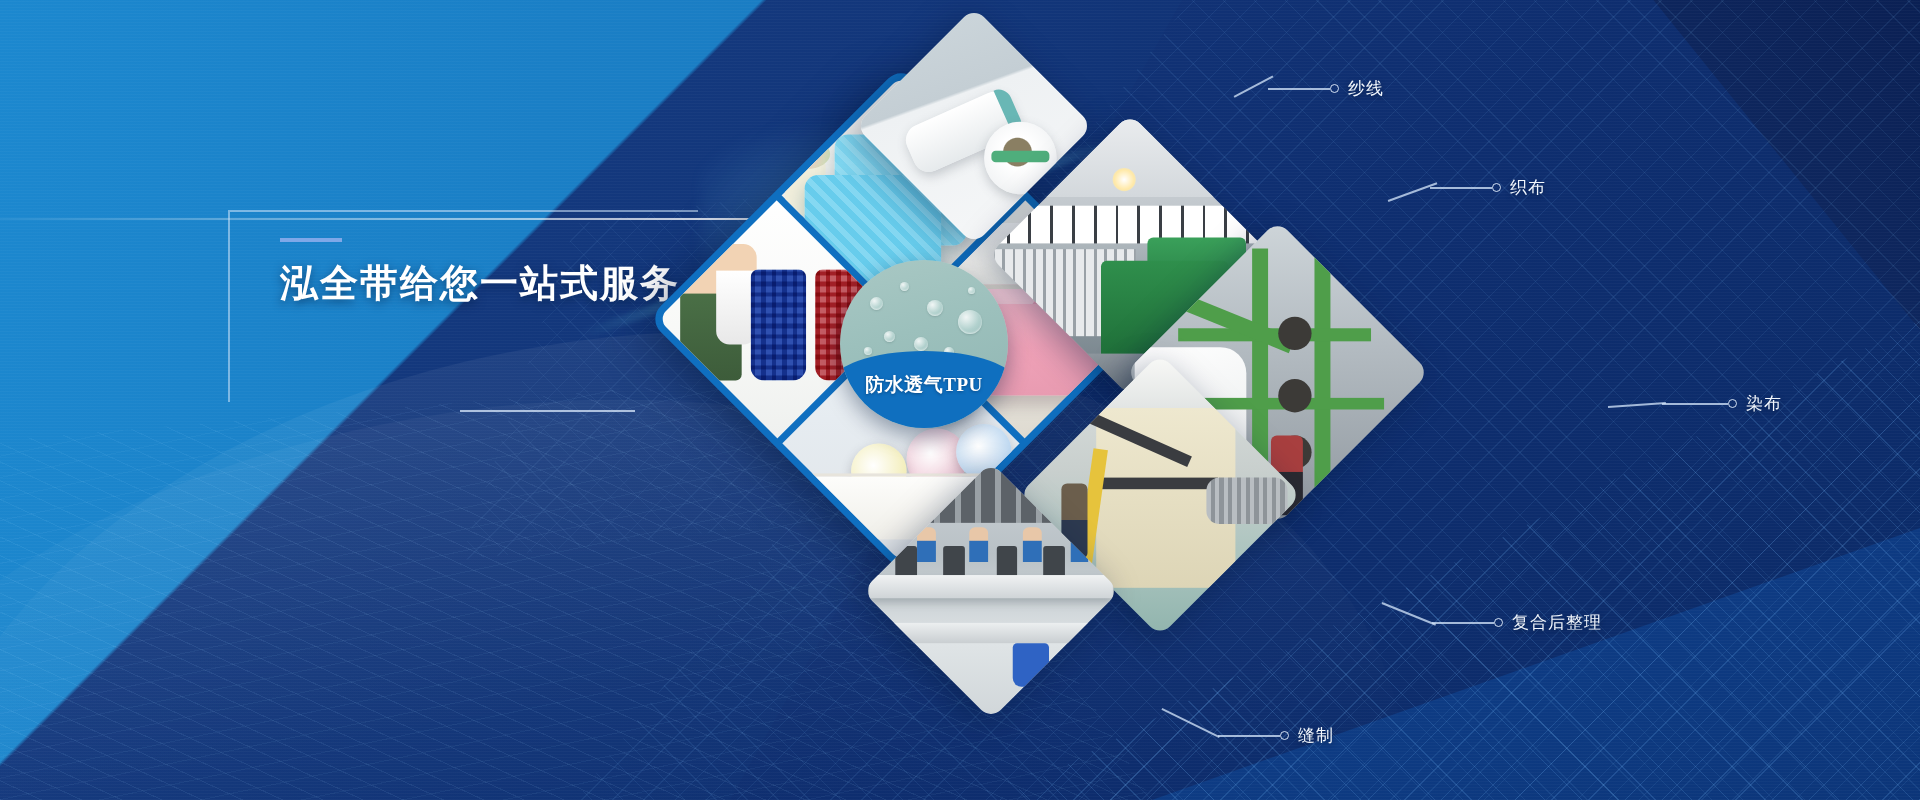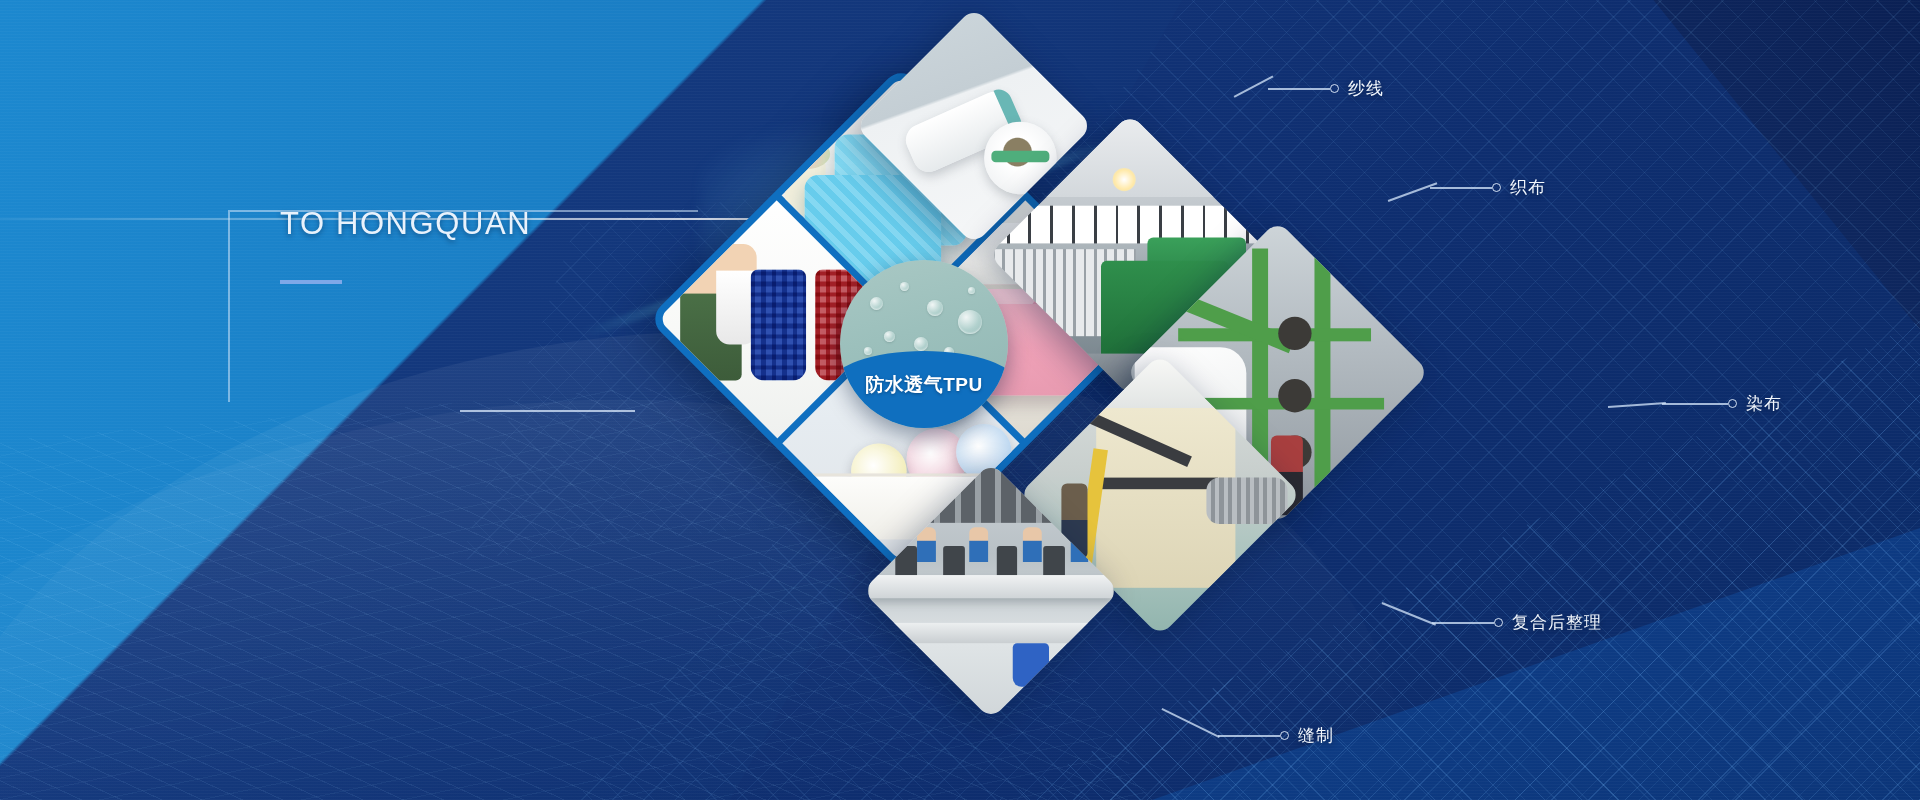--- a/index.html
+++ b/index.html
@@ -96,21 +96,21 @@
     text-shadow:0 2px 5px rgba(4,28,66,.45);}
   .rule{position:relative;margin:38px 0 0 52px;width:62px;height:4px;background:#7fa8e8;}
   .cn-line1{position:relative;margin:36px 0 0 52px;font-size:30px;letter-spacing:12px;
     color:#f0f6fd;font-weight:400;text-shadow:0 2px 6px rgba(4,28,66,.5);}
   .cn-line2{position:relative;margin:16px 0 0 52px;font-size:38px;letter-spacing:2px;
     color:#ffffff;font-weight:700;text-shadow:0 3px 8px rgba(4,28,66,.55);}
   .rule-bottom{position:absolute;left:460px;top:410px;width:175px;height:2px;
     background:rgba(220,235,252,.75);}
 
   
-  .cluster{position:absolute;left:700px;top:0;width:1220px;height:800px;}
+  .cluster{position:absolute;left:700px;top:0;width:1220px;height:800px;font-family:Liberation Serif, serif;}
   .dia{position:absolute;transform:rotate(45deg);overflow:hidden;border-radius:14px;
     box-shadow:0 10px 34px rgba(3,22,56,.38);}
   .dia .inner{position:absolute;inset:0;transform:rotate(-45deg) scale(1.45);}
 
   
   #dia-main{left:22px;top:140px;width:358px;height:358px;border-radius:18px;
     box-shadow:0 14px 48px rgba(3,20,54,.45);background:#0f6fc0;padding:7px;}
   .quad-wrap{position:absolute;inset:7px;border-radius:12px;overflow:hidden;
     display:grid;grid-template-columns:1fr 1fr;grid-template-rows:1fr 1fr;gap:7px;}
   .quad{position:relative;overflow:hidden;}
@@ -320,22 +320,22 @@
   <div class="scanlines"></div>
 
   <div class="flare-glow"></div>
   <div class="flare-line"></div>
   <div class="flare-beam"></div>
   <div class="flare-beam2"></div>
   <div class="flare-core"></div>
 
   <div class="text-block">
     <div class="bracket"></div>
-    <div class="welcome-sub">TO HONGQUAN</div>
     <div class="rule"></div>
+    <div class="cn-line2">泓全带给您一站式服务</div>
   </div>
   <div class="rule-bottom"></div>
 
   <div class="cluster">
 
     <div class="dia" id="dia-main">
       <div class="quad-wrap">
         <div class="quad">
           <div class="art art-pillow">
               <span class="vase"></span>

